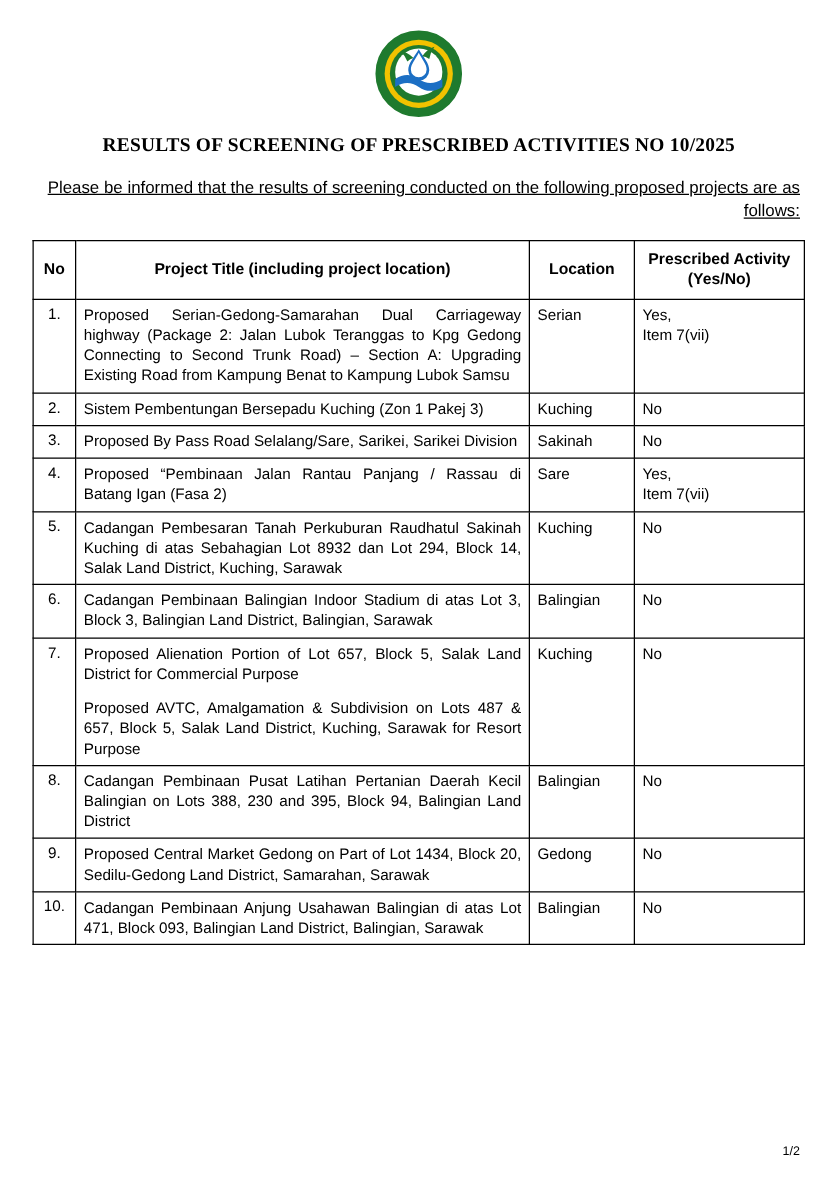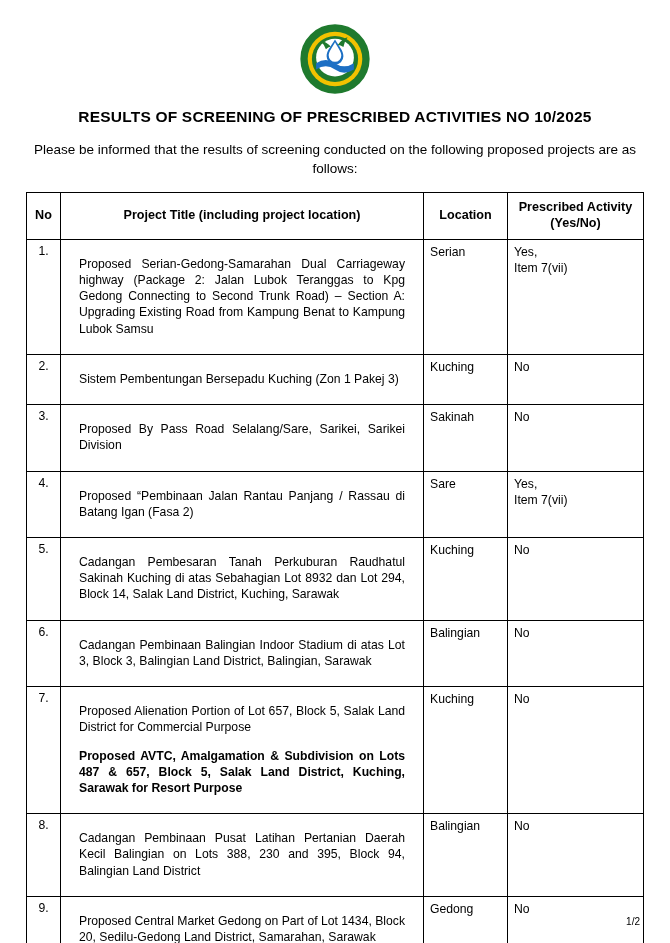--- a/index.html
+++ b/index.html
@@ -37,26 +37,28 @@
   }
   .logo svg { display:block; }
 
   
   .doc-title {
     text-align: center;
     font-size: 15.5px;
     font-weight: bold;
     letter-spacing: 0.2px;
     margin: 12px 0 6px 0;
+    font-family: Liberation Serif, serif;
   }
   .intro {
     font-size: 13.5px;
     line-height: 1.42;
     margin: 14px 4px 14px 4px;
-    text-align: center;
+    text-align: right;
+    text-decoration: underline;
   }
 
   
   table.main {
     border-collapse: collapse;
     width: 100%;
     table-layout: fixed;
     font-size: 12.2px;
   }
   table.main th, table.main td {
@@ -80,25 +82,24 @@
   td.no {
     text-align: center;
     font-size: 12.2px;
     padding-top: 5px;
   }
   td.title {
     text-align: justify;
     line-height: 1.33;
   }
   td.title p {
-    margin: 12px;
+    margin: 0;
   }
   td.title p + p {
     margin-top: 11px;
-    font-weight: bold;
   }
   td.loc {
     text-align: left;
     line-height: 1.33;
     padding-top: 5px;
   }
   td.act {
     line-height: 1.33;
     padding-top: 5px;
   }
@@ -243,17 +244,27 @@
       <tr>
         <td class="no">9.</td>
         <td class="title">
           <p>Proposed Central Market Gedong on Part of Lot 1434, Block 20, Sedilu-Gedong Land District, Samarahan, Sarawak</p>
         </td>
         <td class="loc">Gedong</td>
         <td class="act">
           <span>No</span>
         </td>
       </tr>
+      <tr>
+        <td class="no">10.</td>
+        <td class="title">
+          <p>Cadangan Pembinaan Anjung Usahawan Balingian di atas Lot 471, Block 093, Balingian Land District, Balingian, Sarawak</p>
+        </td>
+        <td class="loc">Balingian</td>
+        <td class="act">
+          <span>No</span>
+        </td>
+      </tr>
     </tbody>
   </table>
 
   <div class="footer">1/2</div>
 </div>
 
 </body></html>

